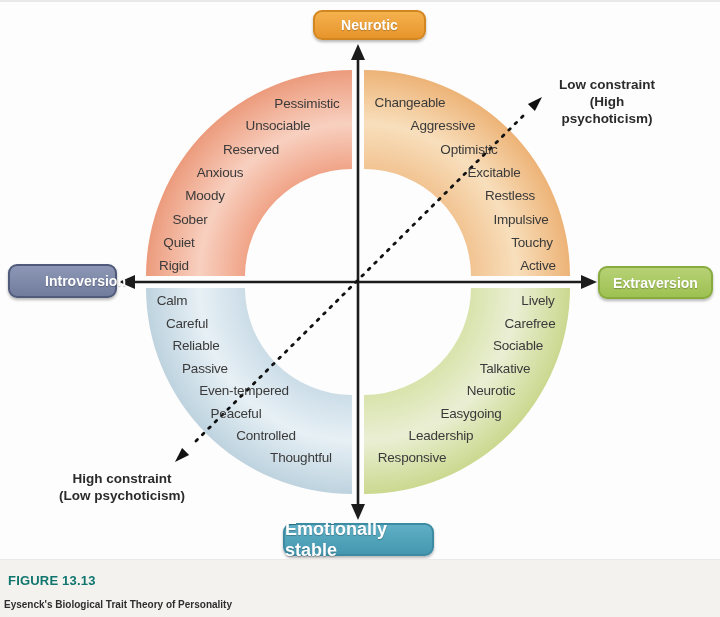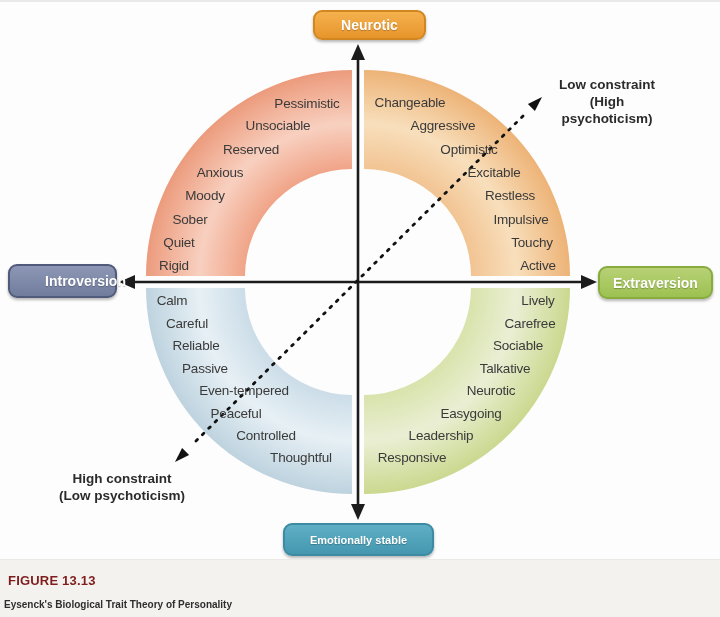--- a/index.html
+++ b/index.html
@@ -15,39 +15,39 @@
     box-shadow:0 2px 3px rgba(0,0,0,0.28);
     text-shadow:0 1px 1px rgba(0,0,0,0.25);
     box-sizing:border-box;
   }
   .btn-neurotic{left:300px;top:8px;width:113px;height:30px;font-size:14px;
     background:linear-gradient(#f4b14e,#e8952b);border:2px solid #d2861f;margin-left:13px;}
   .btn-introversion{left:8px;top:262px;width:109px;height:34px;font-size:14px;
     background:linear-gradient(#8d97b5,#717c9d);border:2px solid #505a7a;padding-left:46px;}
   .btn-extraversion{left:598px;top:264px;width:115px;height:33px;font-size:14px;
     background:linear-gradient(#b7d176,#9dc151);border:2px solid #88ab3e;}
-  .btn-emotionally-stable{left:283px;top:521px;width:151px;height:33px;font-size:11px;
+  .btn-emotionally-stable{left:283px;top:521px;width:151px;height:33px;font-size:18px;
     background:linear-gradient(#5fb0c6,#4497af);border:2px solid #3d8ba3;}
   .trait{
     position:absolute;transform:translate(-50%,-50%);
     font-size:13.5px;color:#3a3a3a;white-space:nowrap;letter-spacing:-0.2px;
   }
   .constraint{
     position:absolute;font-weight:bold;color:#2b2b2b;font-size:13.5px;
     text-align:center;white-space:pre-line;line-height:17px;margin-top:7px;
   }
   .constraint-low{left:545px;top:67px;width:124px;}
   .constraint-high{left:32px;top:461px;width:180px;}
   .caption-strip{
     position:absolute;left:0;top:557px;width:720px;height:60px;
     background:#f3f2ef;border-top:1px solid #eceae7;
   }
   .figure-number{
     position:absolute;left:8px;top:13px;font-weight:bold;font-size:13px;
-    color:#7f1d1d;letter-spacing:0.2px;
+    color:#0f766e;letter-spacing:0.2px;
   }
   .figure-title{
     position:absolute;left:4px;top:39px;font-weight:bold;font-size:10px;
     color:#2e2e2e;
   }
 </style>
 </head>
 <body>
 
 <div id="stage">

